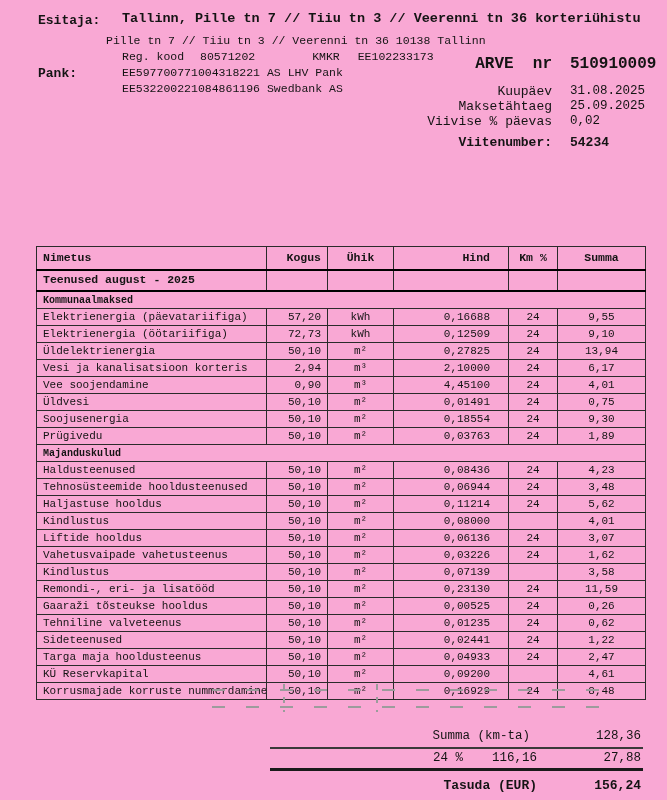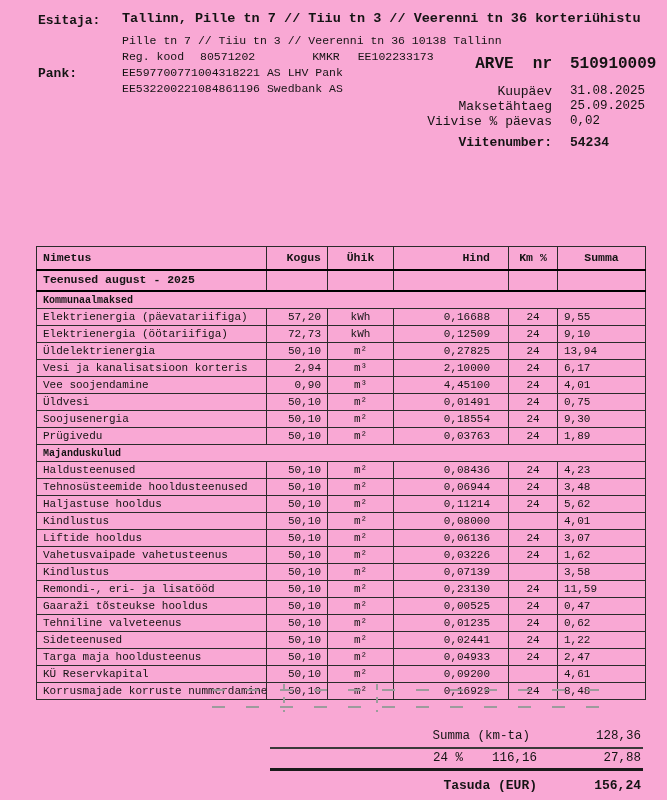--- a/index.html
+++ b/index.html
@@ -32,42 +32,42 @@
              border-bottom:2.5px solid #000; }
   .period-row td { font-weight:bold; font-size:11.5px; height:19px;
                    border-bottom:2.5px solid #000; }
   .section-row td { font-weight:bold; font-size:10px; }
   .h0,.c0 { text-align:left; }
   .h1,.c1 { text-align:right; }
   .h2,.c2 { text-align:center; }
   .h3,.c3 { text-align:right; padding-right:18px; }
   .h4,.c4 { text-align:center; }
   .h5 { text-align:center; }
-  .c5 { text-align:left; }
+  .c5 { text-align:center; }
 
   
   .sum-txt { font-size:12.5px; text-align:right; }
   .sum-bold { font-size:13px; font-weight:bold; text-align:right; }
   .rule-thin { position:absolute; height:1.5px; background:#3a3a3a; }
   .rule-thick { position:absolute; height:3px; background:#1a1a1a; }
 
   
   .dash-h { position:absolute; height:2px; pointer-events:none;
     background:repeating-linear-gradient(90deg,#9c9c9c 0 13px,transparent 13px 34px); }
   .dash-v { position:absolute; width:2px; pointer-events:none;
     background:repeating-linear-gradient(180deg,#9c9c9c 0 6px,transparent 6px 13px); }
 </style>
 </head>
 <body>
 
 <div class="page">
 
   <div class="abs lbl" style="left:38px; top:13px;">Esitaja:</div>
   <div class="abs org-name" style="left:122px; top:11px;">Tallinn, Pille tn 7 // Tiiu tn 3 // Veerenni tn 36 korteriühistu</div>
-  <div class="abs small" style="left:122px; top:34px;">Pille tn 7 // Tiiu tn 3 // Veerenni tn 36 10138  Tallinn</div>
+  <div class="abs small" style="left:106px; top:34px;">Pille tn 7 // Tiiu tn 3 // Veerenni tn 36 10138  Tallinn</div>
   <div class="abs small" style="left:122px; top:50px;">
     <span>Reg. kood</span>
     <span style="margin-left:9px;">80571202</span>
     <span style="margin-left:50px;">KMKR</span>
     <span style="margin-left:11px;">EE102233173</span>
   </div>
   <div class="abs lbl" style="left:38px; top:66px;">Pank:</div>
   <div class="abs small" style="left:122px; top:66px;">EE597700771004318221 AS LHV Pank</div>
   <div class="abs small" style="left:122px; top:82px;">EE532200221084861196 Swedbank AS</div>
 
@@ -248,21 +248,21 @@
             <td class="c3">0,23130</td>
             <td class="c4">24</td>
             <td class="c5">11,59</td>
           </tr>
           <tr>
             <td class="c0">Gaaraži tõsteukse hooldus</td>
             <td class="c1">50,10</td>
             <td class="c2">m²</td>
             <td class="c3">0,00525</td>
             <td class="c4">24</td>
-            <td class="c5">0,47</td>
+            <td class="c5">0,26</td>
           </tr>
           <tr>
             <td class="c0">Tehniline valveteenus</td>
             <td class="c1">50,10</td>
             <td class="c2">m²</td>
             <td class="c3">0,01235</td>
             <td class="c4">24</td>
             <td class="c5">0,62</td>
           </tr>
           <tr>

